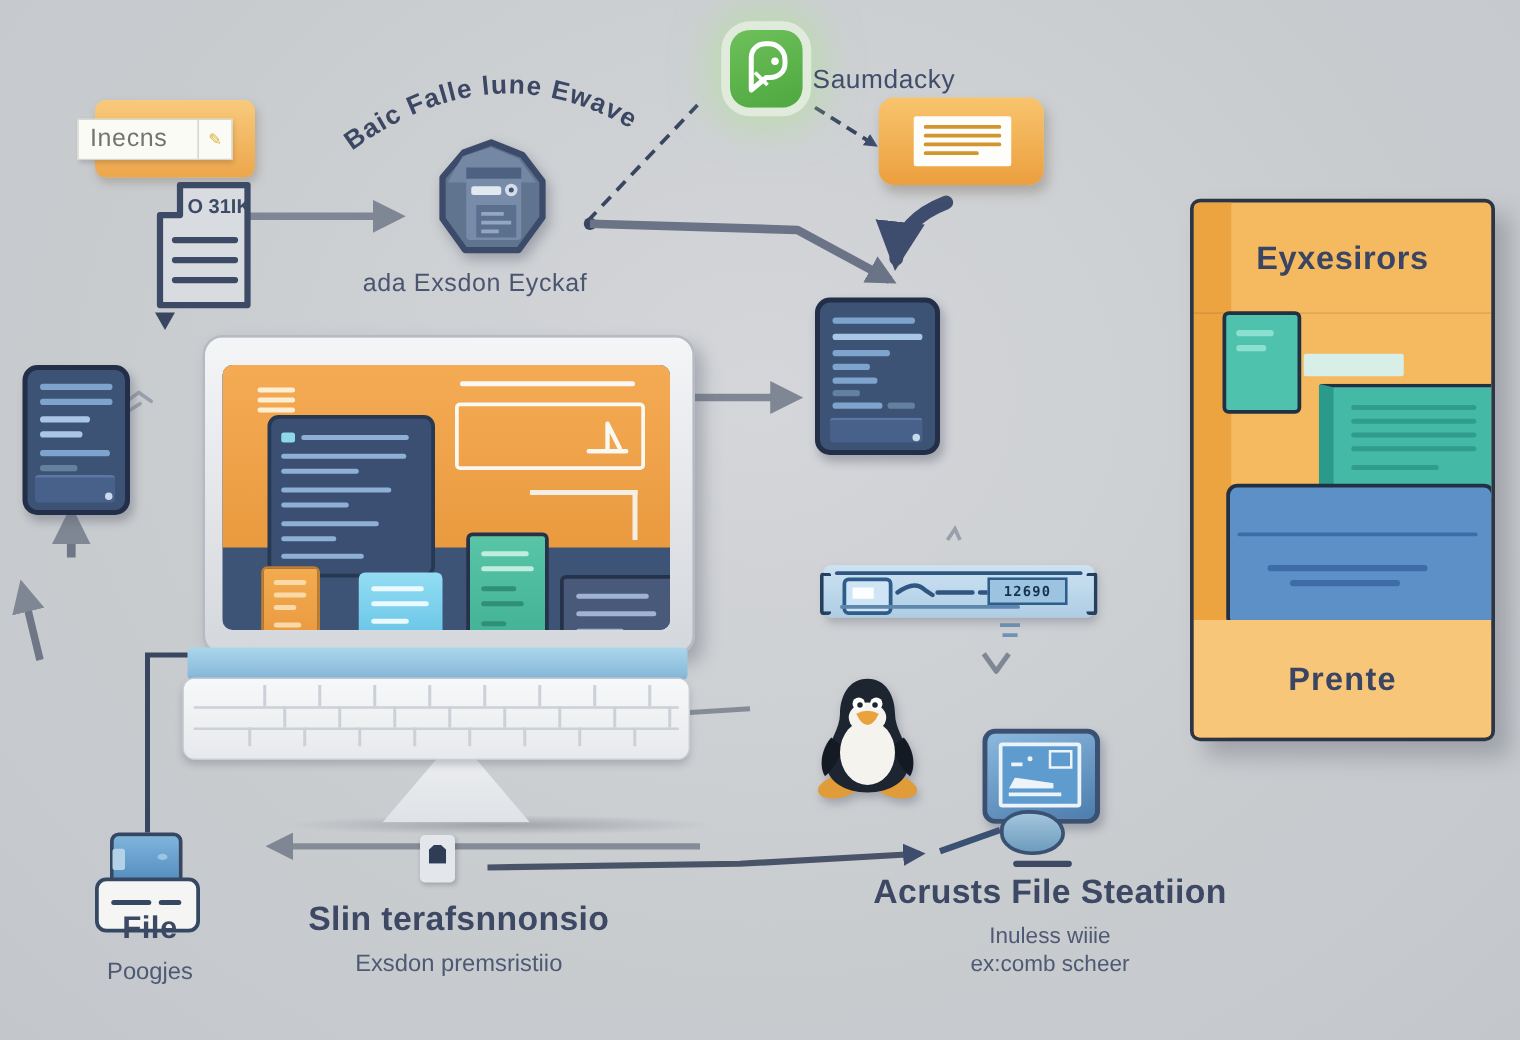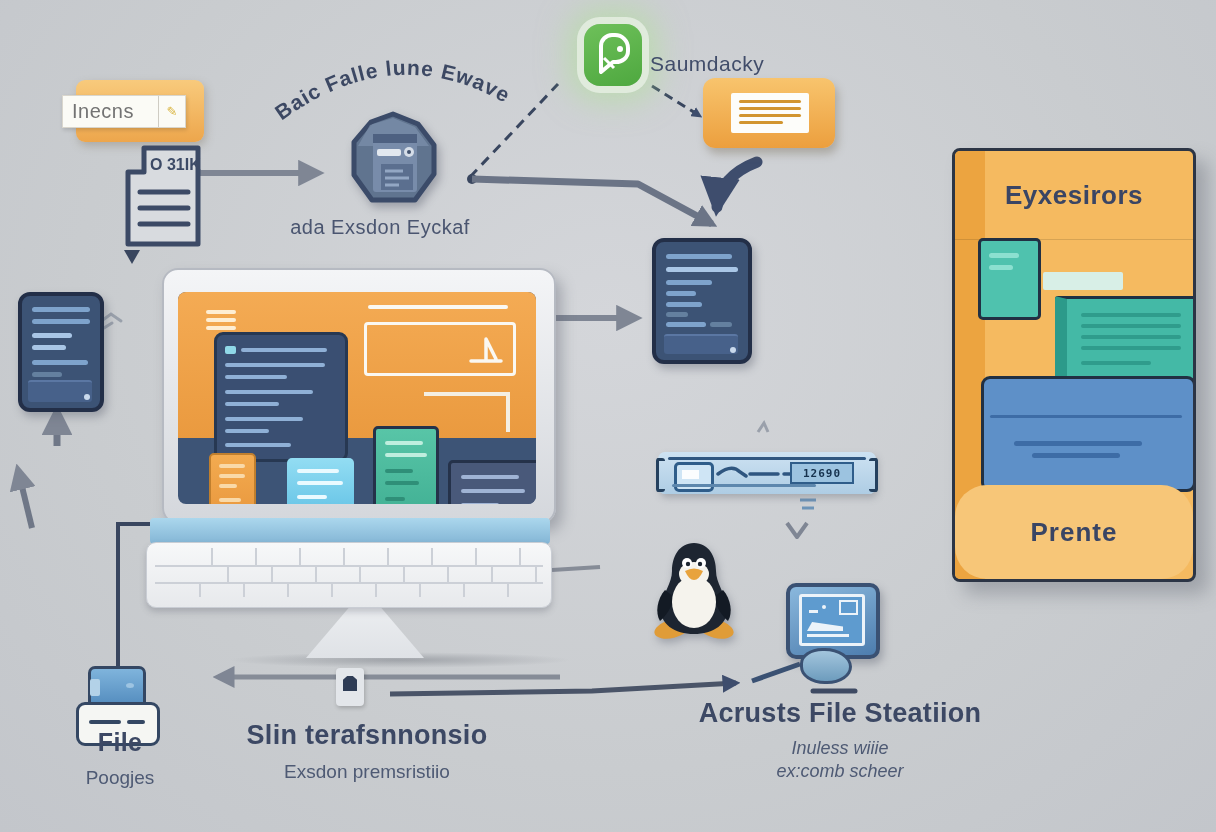--- a/index.html
+++ b/index.html
@@ -46,27 +46,27 @@
   .white-doc{left:788px;top:200px;width:152px;height:200px;background:#f8f9f6;z-index:2;
     border:3px solid #39445f;border-radius:8px;box-shadow:5px 7px 10px rgba(95,100,112,.4);overflow:hidden;}
   .white-doc .hdr{position:absolute;left:0;top:0;right:0;height:56px;background:#49c3ac;display:flex;align-items:center;}
   .white-doc .hdr span{padding-left:26px;font-size:19px;font-weight:bold;color:#eef8f3;letter-spacing:1px;}
   .white-doc .fold{position:absolute;top:0;right:0;width:0;height:0;border-left:30px solid transparent;border-top:30px solid #cacdd2;}
   .white-doc .foldflap{position:absolute;top:0;right:0;width:0;height:0;border-right:30px solid transparent;border-bottom:30px solid #d9ece6;transform:translateY(0);}
   .white-doc .substrip{position:absolute;left:72px;top:56px;width:74px;height:6px;background:#2aa490;}
   .white-doc .ln{background:#44506e;height:5px;}
   .white-doc .bullet{position:absolute;width:8px;height:8px;border-radius:50%;background:#4a5872;}
   
-  .right-panel{left:952px;top:148px;width:238px;height:428px;z-index:2;background:#f5ba60;
+  .right-panel{left:952px;top:159px;width:238px;height:428px;z-index:2;background:#f5ba60;
     border:3px solid #2c3545;border-radius:8px;box-shadow:12px 12px 18px rgba(100,105,115,.4);overflow:hidden;}
   .right-panel .strip{position:absolute;left:0;top:0;bottom:0;width:30px;background:#eca440;}
   .right-panel .hdr{position:absolute;left:0;top:0;right:0;height:88px;display:flex;align-items:center;justify-content:center;
     font-size:26px;font-weight:bold;color:#3a4564;letter-spacing:.5px;border-bottom:1px solid rgba(80,60,30,.18);}
   .right-panel .footer{position:absolute;left:0;bottom:0;right:0;height:94px;background:#f7c678;display:flex;align-items:center;justify-content:center;
-    font-size:26px;font-weight:bold;color:#3a4564;letter-spacing:1px;border-radius:32px;}
+    font-size:26px;font-weight:bold;color:#3a4564;letter-spacing:1px;}
   .tealcardA{position:absolute;left:23px;top:87px;width:57px;height:76px;background:#4fc2ae;border:3px solid #213043;border-radius:5px;}
   .tealcardA .ln{background:#8ce0d0;height:5px;}
   .palestrip{position:absolute;left:88px;top:121px;width:80px;height:18px;background:#d8efe7;border-radius:2px;}
   .tealcardB{position:absolute;left:100px;top:145px;width:138px;height:88px;background:#44b9a6;border:3px solid #213043;border-left:12px solid #2c9a8a;border-radius:3px;}
   .tealcardB .ln{background:#2f9c8c;height:4px;}
   .bluecard{position:absolute;left:26px;top:225px;width:209px;height:110px;background:#5e90c8;border:3px solid #213043;border-radius:9px;}
   .bluecard .ln{background:#3d6ca6;}
   
   .monitor{left:162px;top:268px;width:390px;height:252px;z-index:2;border-radius:16px;
     background:linear-gradient(180deg,#f4f5f7,#d4d7dc);border:2px solid #b6bac2;box-shadow:6px 8px 14px rgba(95,100,112,.4);}
@@ -143,21 +143,21 @@
   .lbl{position:absolute;z-index:3;}
   .lbl-mid{left:255px;top:216px;width:250px;text-align:center;font-size:20px;color:#4a5570;letter-spacing:.5px;}
   .lbl-green{left:650px;top:52px;font-size:21px;color:#414d6a;letter-spacing:.5px;}
   .cap{position:absolute;z-index:3;text-align:center;}
   .cap .t{font-size:27px;font-weight:bold;color:#3c4864;letter-spacing:.3px;}
   .cap .s{font-size:19px;color:#4e5a74;margin-top:10px;}
   .cap-left{left:56px;top:728px;width:128px;text-align:center;}
   .cap-left .t{font-size:25px;}
   .cap-center{left:222px;top:720px;width:290px;}
   .cap-right{left:688px;top:698px;width:304px;}
-  .cap-right .s{margin-top:8px;line-height:1.3;font-size:18px;font-style:italic;}
+  .cap-right .s{margin-top:8px;line-height:1.3;font-size:18px;}
 </style>
 </head>
 <body>
 
 <div id="scene">
 
   <svg id="connectors" width="1216" height="832" viewBox="0 0 1216 832">
     <defs>
       <marker id="mGray" viewBox="0 0 10 10" refX="7.5" refY="5" markerWidth="4.4" markerHeight="4.4" orient="auto-start-reverse">
         <path d="M0,0 L10,5 L0,10 z" fill="#7f8694"></path>

